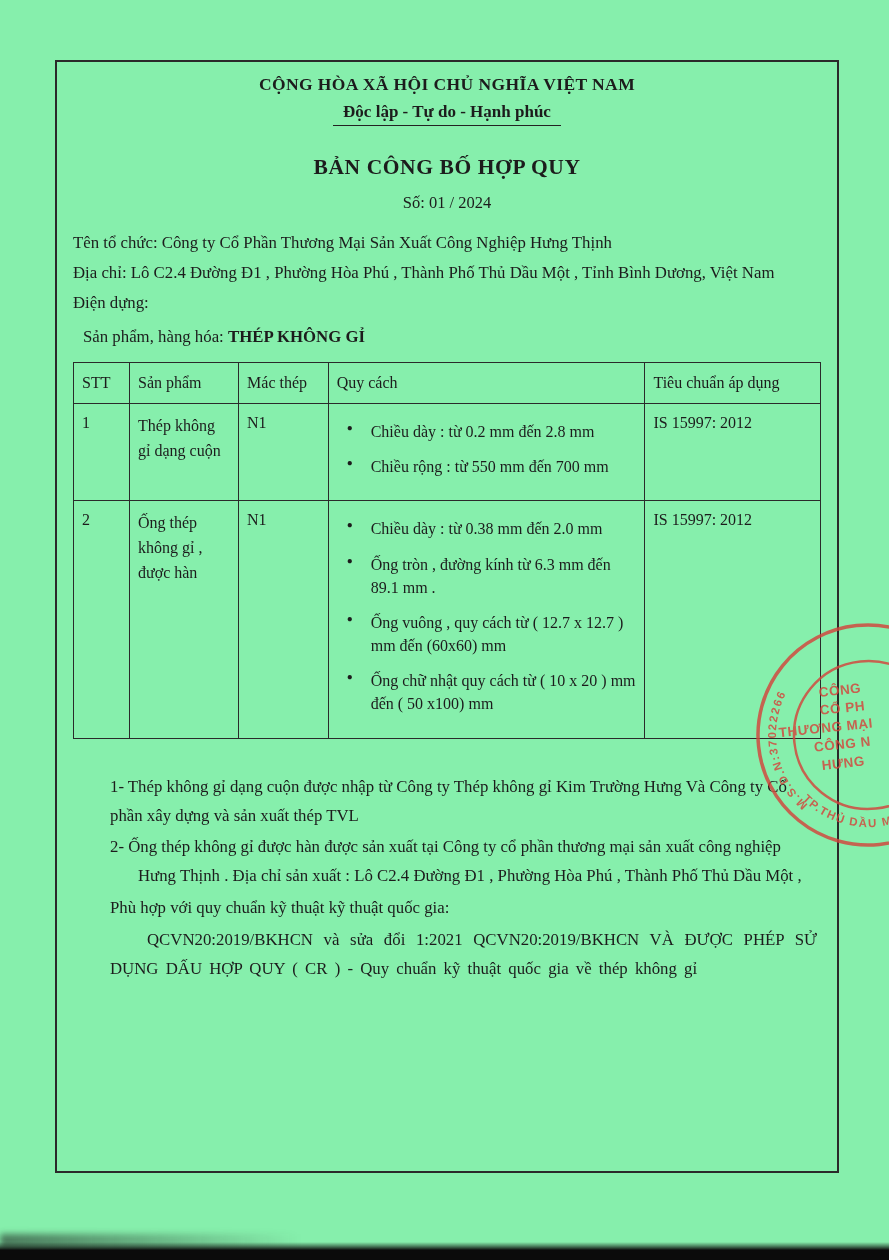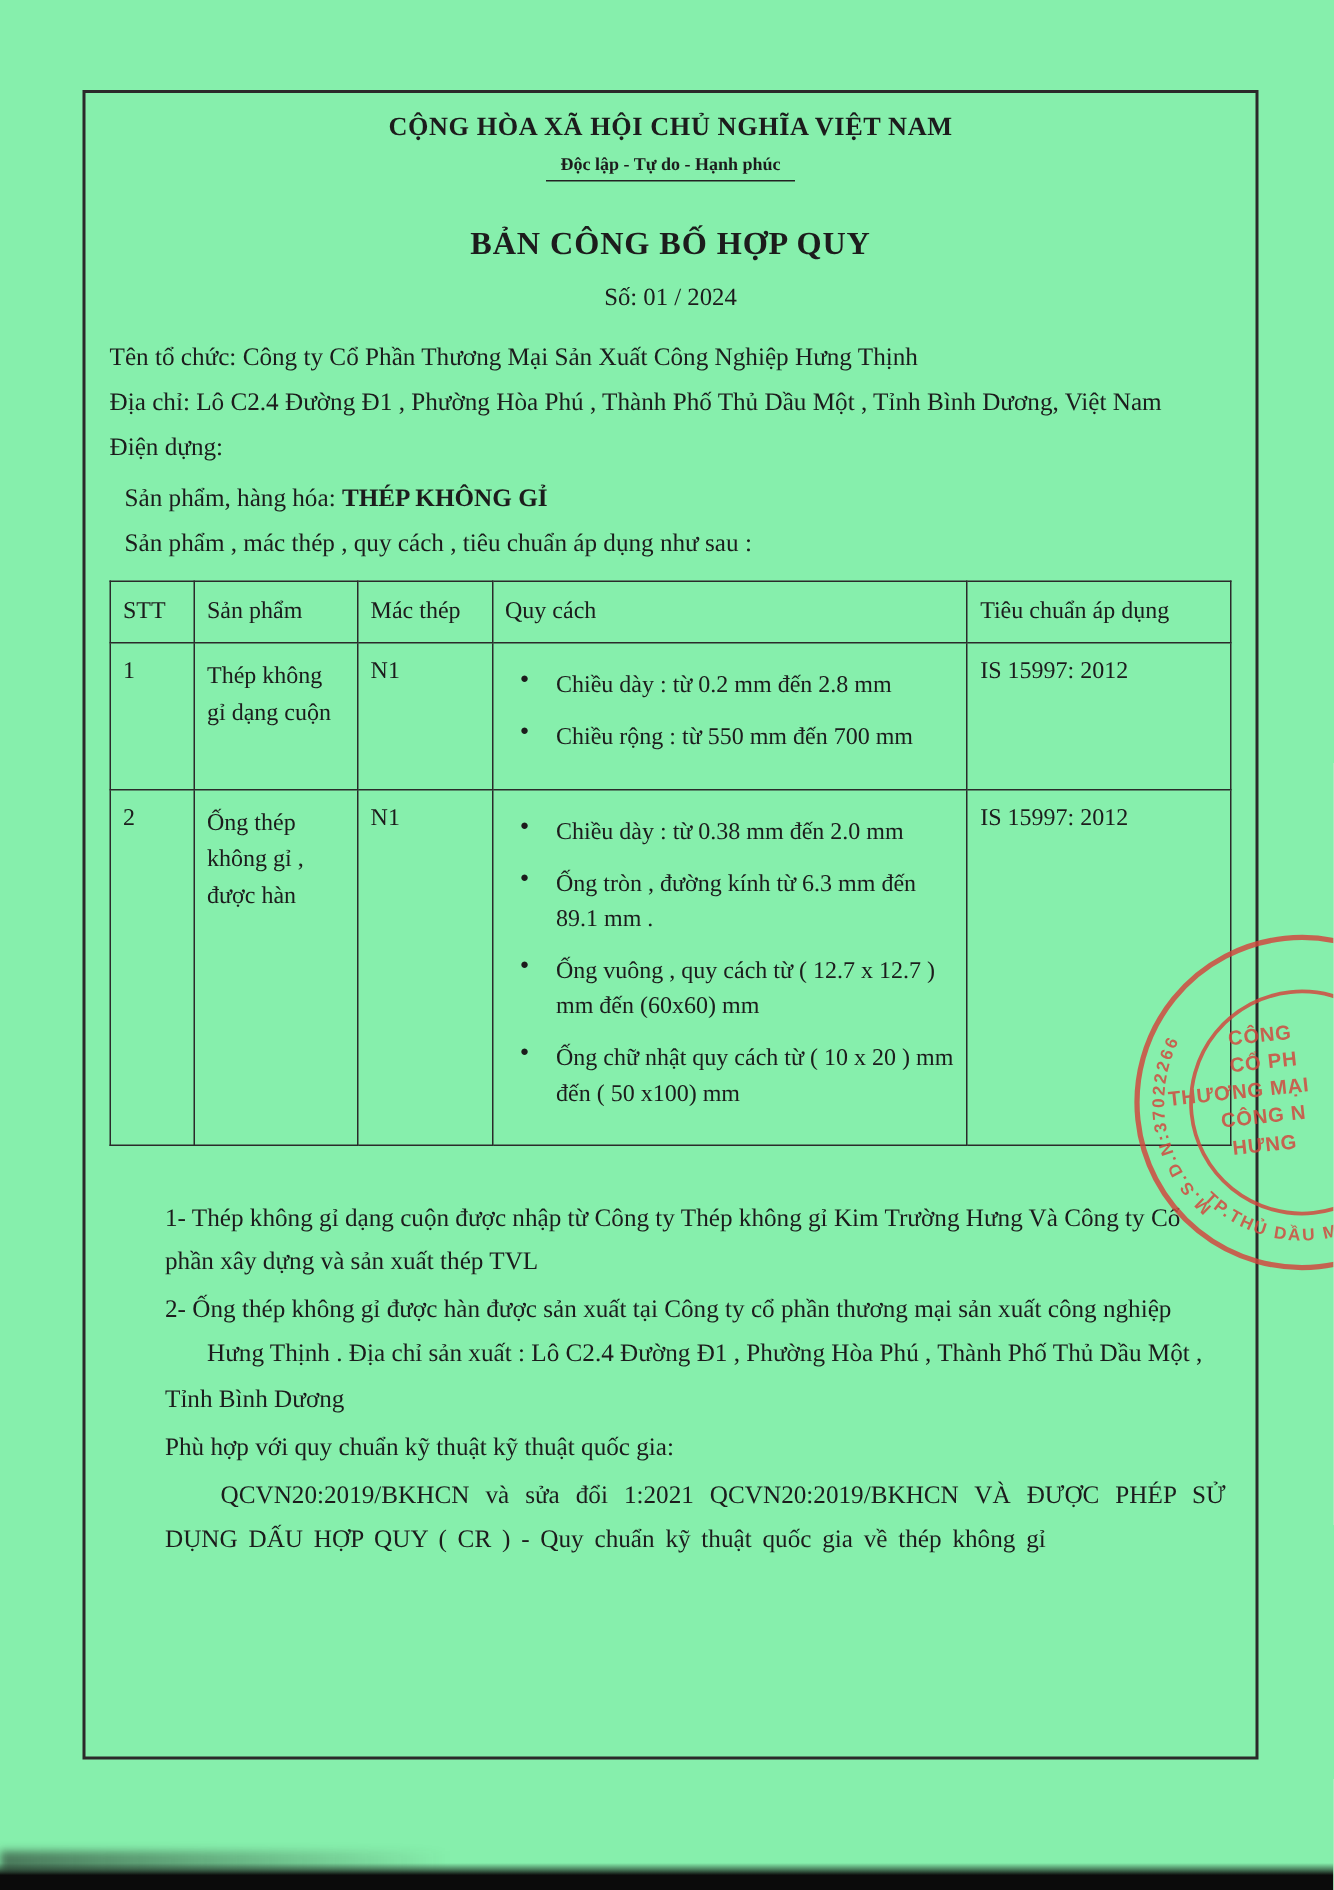--- a/index.html
+++ b/index.html
@@ -27,21 +27,21 @@
     padding: 10px 16px 0;
   }
   .center { text-align: center; }
   .nat-title {
     font-size: 17.5px;
     font-weight: bold;
     letter-spacing: .4px;
     margin-top: 2px;
   }
   .motto {
-    font-size: 12px;
+    font-size: 17px;
     font-weight: bold;
     margin-top: 7px;
   }
   .motto .u {
     display: inline-block;
     border-bottom: 1.7px solid #222;
     padding: 0 10px 3px;
   }
   .doc-title {
     font-size: 21.5px;
@@ -161,21 +161,20 @@
       </div>
       <div class="doc-title">BẢN CÔNG BỐ HỢP QUY</div>
       <div class="doc-no">Số: 01 / 2024</div>
     </div>
 
     <div class="info">
       <p>Tên tổ chức: Công ty Cổ Phần Thương Mại Sản Xuất Công Nghiệp Hưng Thịnh</p>
       <p>Địa chỉ: Lô C2.4 Đường Đ1 , Phường Hòa Phú , Thành Phố Thủ Dầu Một , Tỉnh Bình Dương, Việt Nam</p>
       <p>Điện dựng:</p>
       <p class="indent gap"><span>Sản phẩm, hàng hóa: </span><span class="bold">THÉP KHÔNG GỈ</span></p>
-      <p class="indent">Sản phẩm , mác thép , quy cách , tiêu chuẩn áp dụng như sau :</p>
     </div>
 
     <table class="conf">
       <colgroup>
         <col style="width:7.5%">
         <col style="width:14.6%">
         <col style="width:12%">
         <col style="width:42.4%">
         <col style="width:23.5%">
       </colgroup>
@@ -214,21 +213,20 @@
               </ul>
             </td>
             <td class="c-tc">IS 15997: 2012</td>
           </tr>
         </tbody>
     </table>
 
     <div class="notes">
       <p>1- Thép không gỉ dạng cuộn được nhập từ Công ty Thép không gỉ Kim Trường Hưng Và Công ty Cổ phần xây dựng và sản xuất thép TVL</p>
       <p class="note-hang">2- Ống thép không gỉ được hàn được sản xuất tại Công ty cổ phần thương mại sản xuất công nghiệp Hưng Thịnh . Địa chỉ sản xuất : Lô C2.4 Đường Đ1 , Phường Hòa Phú , Thành Phố Thủ Dầu Một ,</p>
-      <p>Tỉnh Bình Dương</p>
       <p>Phù hợp với quy chuẩn kỹ thuật kỹ thuật quốc gia:</p>
       <p class="final-para">QCVN20:2019/BKHCN và sửa đổi 1:2021 QCVN20:2019/BKHCN VÀ ĐƯỢC PHÉP SỬ DỤNG DẤU HỢP QUY ( CR ) - Quy chuẩn kỹ thuật quốc gia về thép không gỉ</p>
     </div>
 
   </div>
 
   <svg class="stamp" viewBox="0 0 240 250" color="#d4453c">
     <defs>
       <path id="arcL" d="M 55 190 A 92 92 0 0 1 55 60" fill="none"></path>
       <path id="arcB" d="M 41.5 173 A 92 92 0 0 0 198.5 173" fill="none"></path>

